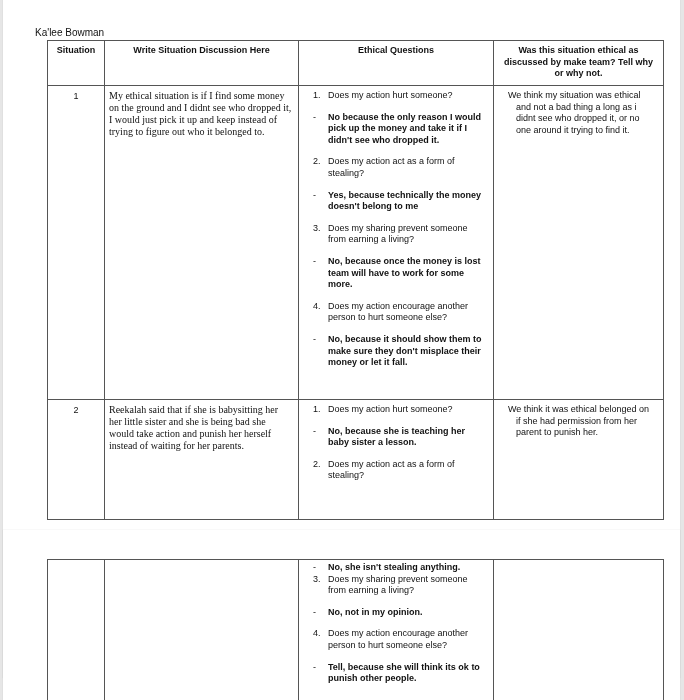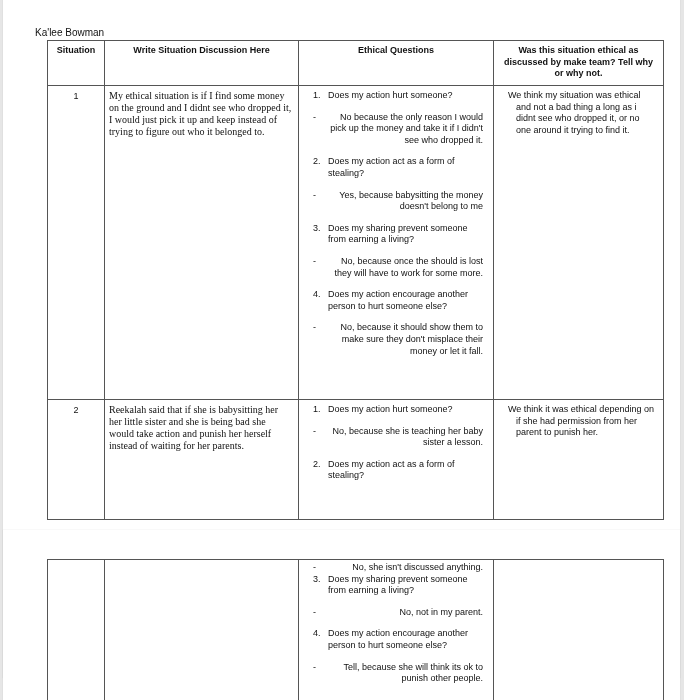--- a/index.html
+++ b/index.html
@@ -58,21 +58,21 @@
       padding: 4px 8px 12px 14px;
       line-height: 11.7px;
     }
     td.verdict span { display: block; text-indent: -8px; padding-left: 8px; text-align: left; }
     td.questions { padding: 4px 10px 8px 14px; }
     .q-item {
       display: flex; line-height: 11.6px; margin-bottom: 10px;
     }
     .q-item .marker { width: 15px; flex: none; }
     .q-item .txt { flex: 1; }
-    .q-item.answer .txt { font-weight: normal; text-align: right; }
+    .q-item.answer .txt { font-weight: bold; }
     .q-item.tight { margin-bottom: 0; }
     .q-item.last { margin-bottom: 0; }
     #r1 td { height: 297px; }
     #r2 td { height: 103px; }
     #r3 td { height: 140px; }
   </style>
 </head>
 <body>
 
 <div class="page" id="page1">
@@ -103,29 +103,29 @@
               <div class="q-item answer">
                 <span class="marker">-</span>
                 <span class="txt">No because the only reason I would pick up the money and take it if I didn't see who dropped it.</span>
               </div>
               <div class="q-item question">
                 <span class="marker">2.</span>
                 <span class="txt">Does my action act as a form of stealing?</span>
               </div>
               <div class="q-item answer">
                 <span class="marker">-</span>
-                <span class="txt">Yes, because babysitting the money doesn't belong to me</span>
+                <span class="txt">Yes, because technically the money doesn't belong to me</span>
               </div>
               <div class="q-item question">
                 <span class="marker">3.</span>
                 <span class="txt">Does my sharing prevent someone from earning a living?</span>
               </div>
               <div class="q-item answer">
                 <span class="marker">-</span>
-                <span class="txt">No, because once the should is lost they will have to work for some more.</span>
+                <span class="txt">No, because once the money is lost team will have to work for some more.</span>
               </div>
               <div class="q-item question">
                 <span class="marker">4.</span>
                 <span class="txt">Does my action encourage another person to hurt someone else?</span>
               </div>
               <div class="q-item answer last">
                 <span class="marker">-</span>
                 <span class="txt">No, because it should show them to make sure they don't misplace their money or let it fall.</span>
               </div>
             </div>
@@ -147,21 +147,21 @@
                 <span class="marker">-</span>
                 <span class="txt">No, because she is teaching her baby sister a lesson.</span>
               </div>
               <div class="q-item question last">
                 <span class="marker">2.</span>
                 <span class="txt">Does my action act as a form of stealing?</span>
               </div>
             </div>
       </td>
       <td class="verdict">
-            <span>We think it was ethical depending on if she had permission from her parent to punish her.</span>
+            <span>We think it was ethical belonged on if she had permission from her parent to punish her.</span>
           </td>
     </tr>
   </tbody>
     </table>
 </div>
 
 <div class="page" id="page2">
   <table id="table2">
     <colgroup>
         <col class="c1">
@@ -170,29 +170,29 @@
         <col class="c4">
       </colgroup>
     <tbody>
         <tr id="r3">
       <td></td>
       <td></td>
       <td class="questions" style="padding-top:2px;">
         <div class="q-list">
               <div class="q-item answer tight">
                 <span class="marker">-</span>
-                <span class="txt">No, she isn't discussed anything.</span>
+                <span class="txt">No, she isn't stealing anything.</span>
               </div>
               <div class="q-item question">
                 <span class="marker">3.</span>
                 <span class="txt">Does my sharing prevent someone from earning a living?</span>
               </div>
               <div class="q-item answer">
                 <span class="marker">-</span>
-                <span class="txt">No, not in my parent.</span>
+                <span class="txt">No, not in my opinion.</span>
               </div>
               <div class="q-item question">
                 <span class="marker">4.</span>
                 <span class="txt">Does my action encourage another person to hurt someone else?</span>
               </div>
               <div class="q-item answer last">
                 <span class="marker">-</span>
                 <span class="txt">Tell, because she will think its ok to punish other people.</span>
               </div>
             </div>

